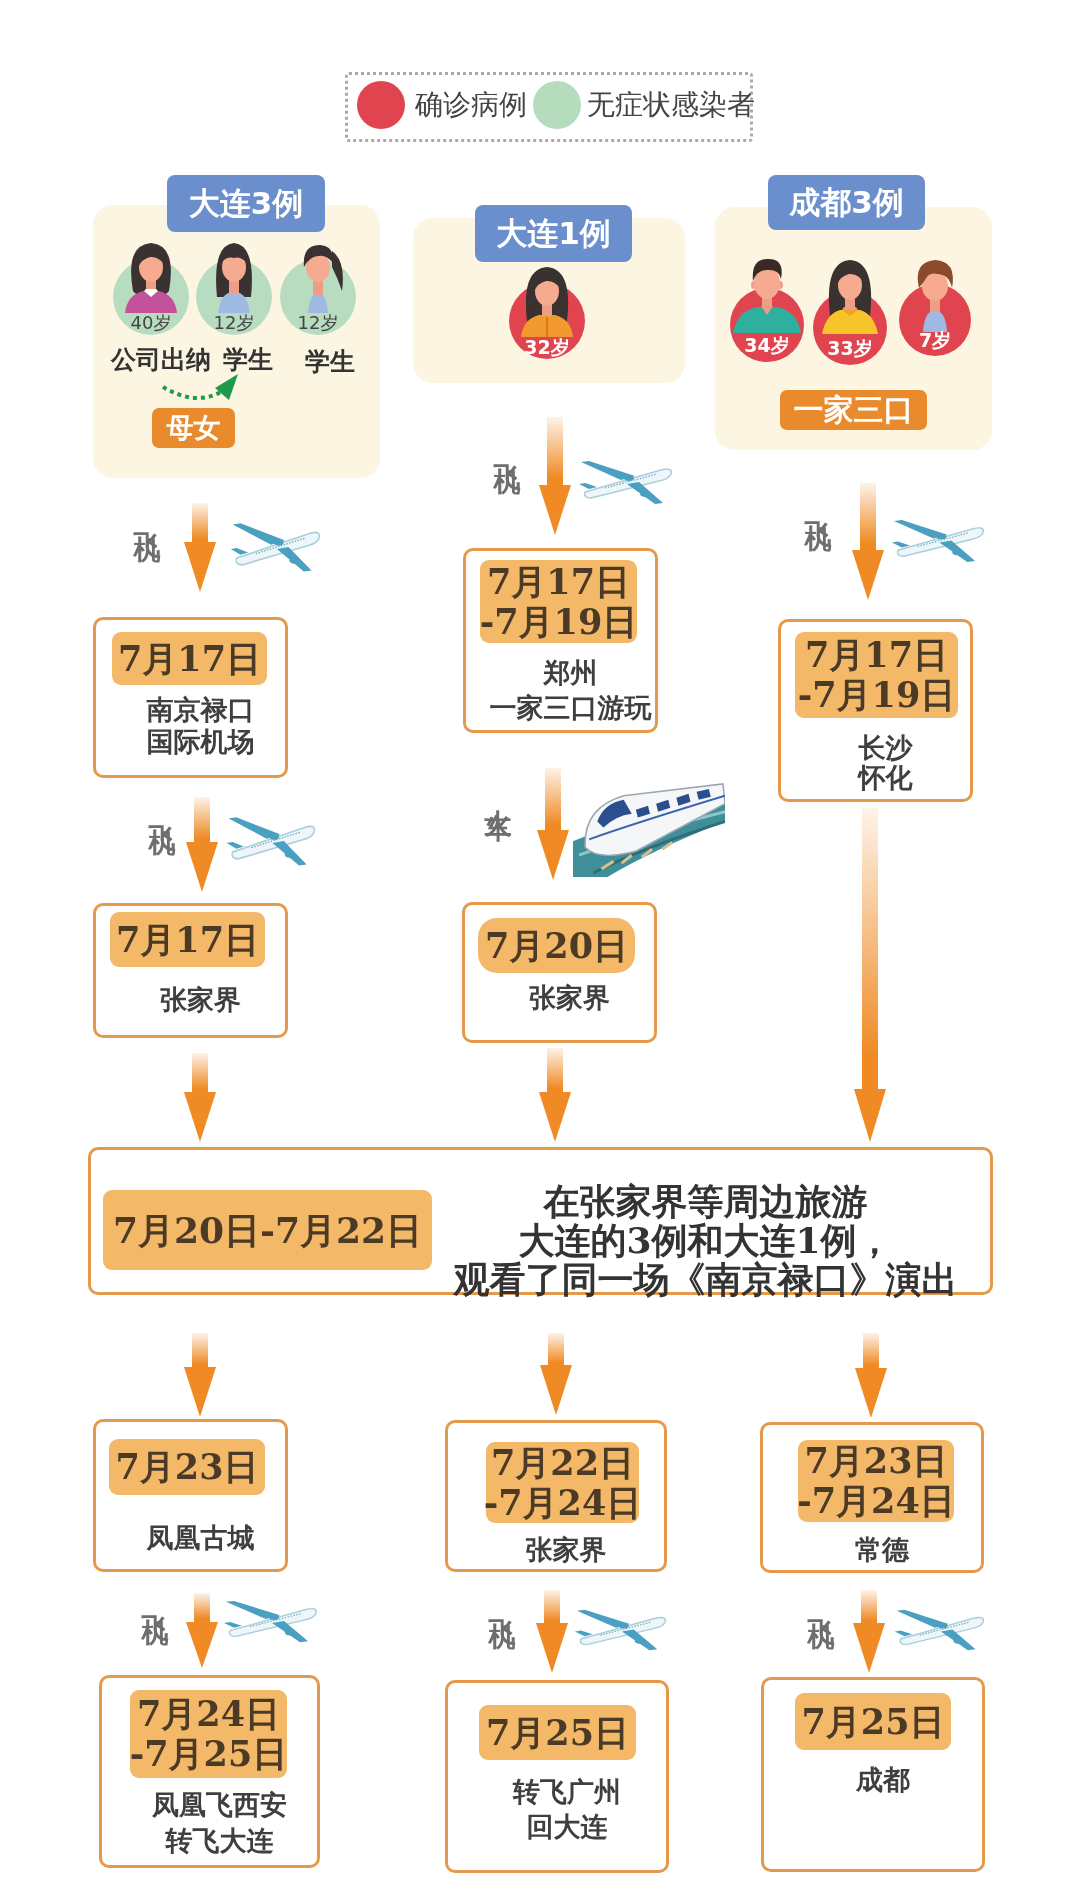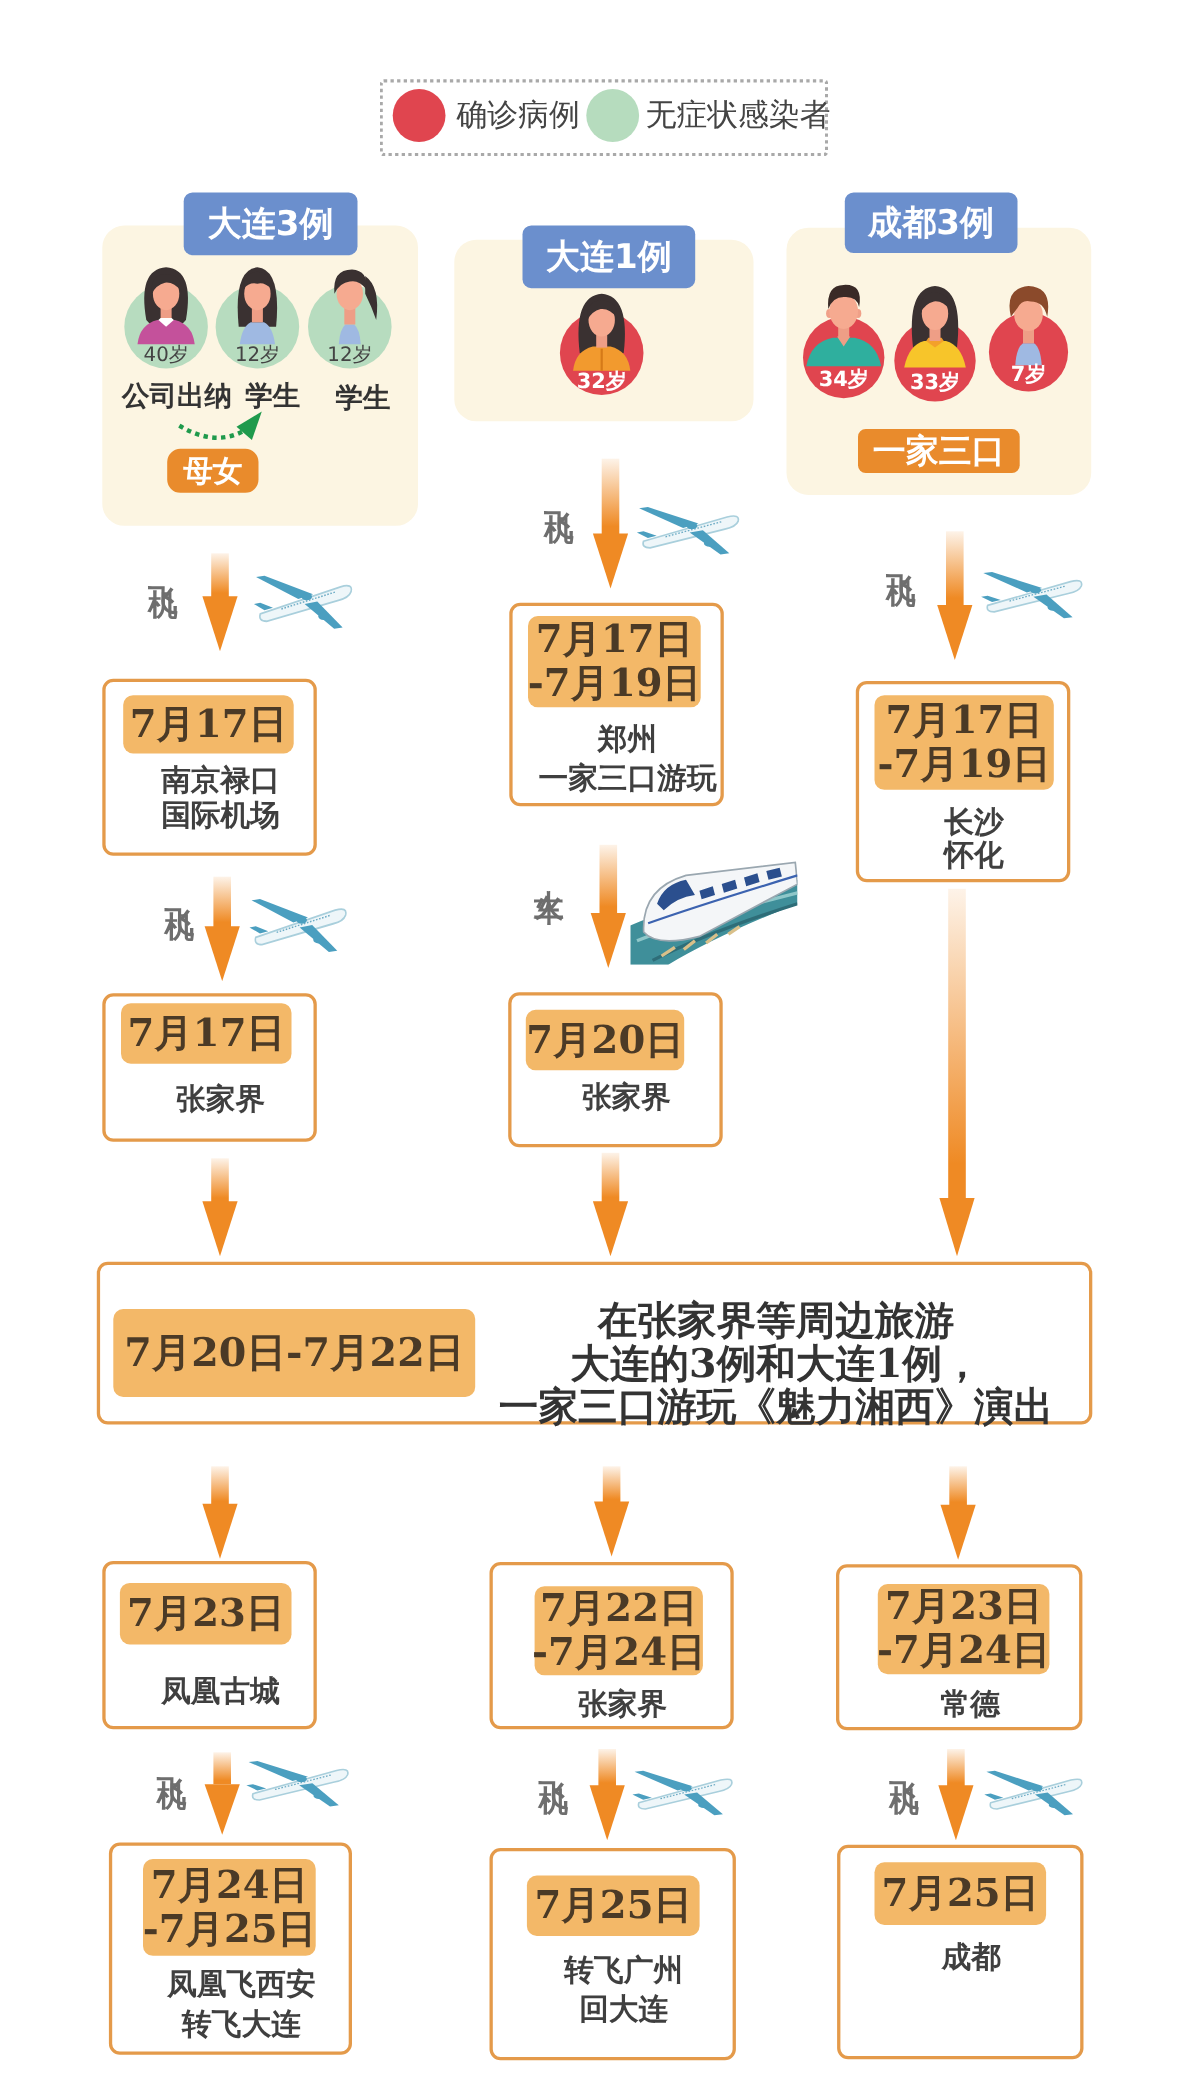--- a/index.html
+++ b/index.html
@@ -127,21 +127,21 @@
   </div>
 
   <div class="role" style="left:101px; top:345px; width:120px;">公司出纳</div>
   <div class="role" style="left:213px; top:345px; width:70px;">学生</div>
   <div class="role" style="left:295px; top:347px; width:70px;">学生</div>
 
   <svg class="abs" style="left:155px; top:368px;" width="90" height="40" viewBox="0 0 90 40">
     <path d="M8,19 Q40,38 66,24" fill="none" stroke="#1f9a4c" stroke-width="4" stroke-dasharray="4 4"></path>
     <polygon points="83,6 60,20 74,32" fill="#1f9a4c"></polygon>
   </svg>
-  <div class="rel-badge" style="left:152px; top:408px; width:83px; height:40px; font-size:27px;border-radius:12px;">母女</div>
+  <div class="rel-badge" style="left:152px; top:408px; width:83px; height:40px; font-size:27px;">母女</div>
 
   <div class="panel" style="left:413px; top:218px; width:272px; height:165px;"></div>
   <div class="region-badge" style="left:475px; top:205px; width:157px; height:57px;">大连1例</div>
 
   <div class="avatar" style="left:507px; top:251px; height:110px;">
     <svg viewBox="0 0 80 110" width="80" height="110">
       <defs>
           <clipPath id="cp4">
             <circle cx="40" cy="70" r="38"></circle>
           </clipPath>
@@ -432,21 +432,21 @@
       <span>7月17日</span>
       <span>-7月19日</span>
     </div>
     <div class="place" style="top:104px; line-height:35px;">
       <span>郑州</span>
       <span>一家三口游玩</span>
     </div>
   </div>
 
   <div class="tbox" style="left:462px; top:902px; width:195px; height:141px;">
-    <div class="pill" style="left:13px; top:13px; width:144px; height:55px;">
+    <div class="pill" style="left:13px; top:13px; width:157px; height:55px;border-radius:19px;">
       <span>7月20日</span>
     </div>
     <div class="place" style="top:77px;">
       <span>张家界</span>
     </div>
   </div>
 
   <div class="tbox" style="left:445px; top:1420px; width:222px; height:152px;">
     <div class="pill" style="left:38px; top:19px; width:153px; height:81px;">
       <span>7月22日</span>
@@ -497,17 +497,17 @@
     </div>
   </div>
 
   <div class="tbox" style="left:88px; top:1147px; width:905px; height:148px;">
     <div class="pill" style="left:12px; top:40px; width:329px; height:80px; font-size:36px;">
       <span>7月20日-7月22日</span>
     </div>
     <div class="shared-text" style="left:337px; width:555px; top:32px;">
       <span>在张家界等周边旅游</span>
       <span>大连的3例和大连1例，</span>
-      <span>一家三口游玩《魅力湘西》演出</span>
+      <span>观看了同一场《南京禄口》演出</span>
     </div>
   </div>
 
 </div>
 
 </body></html>

